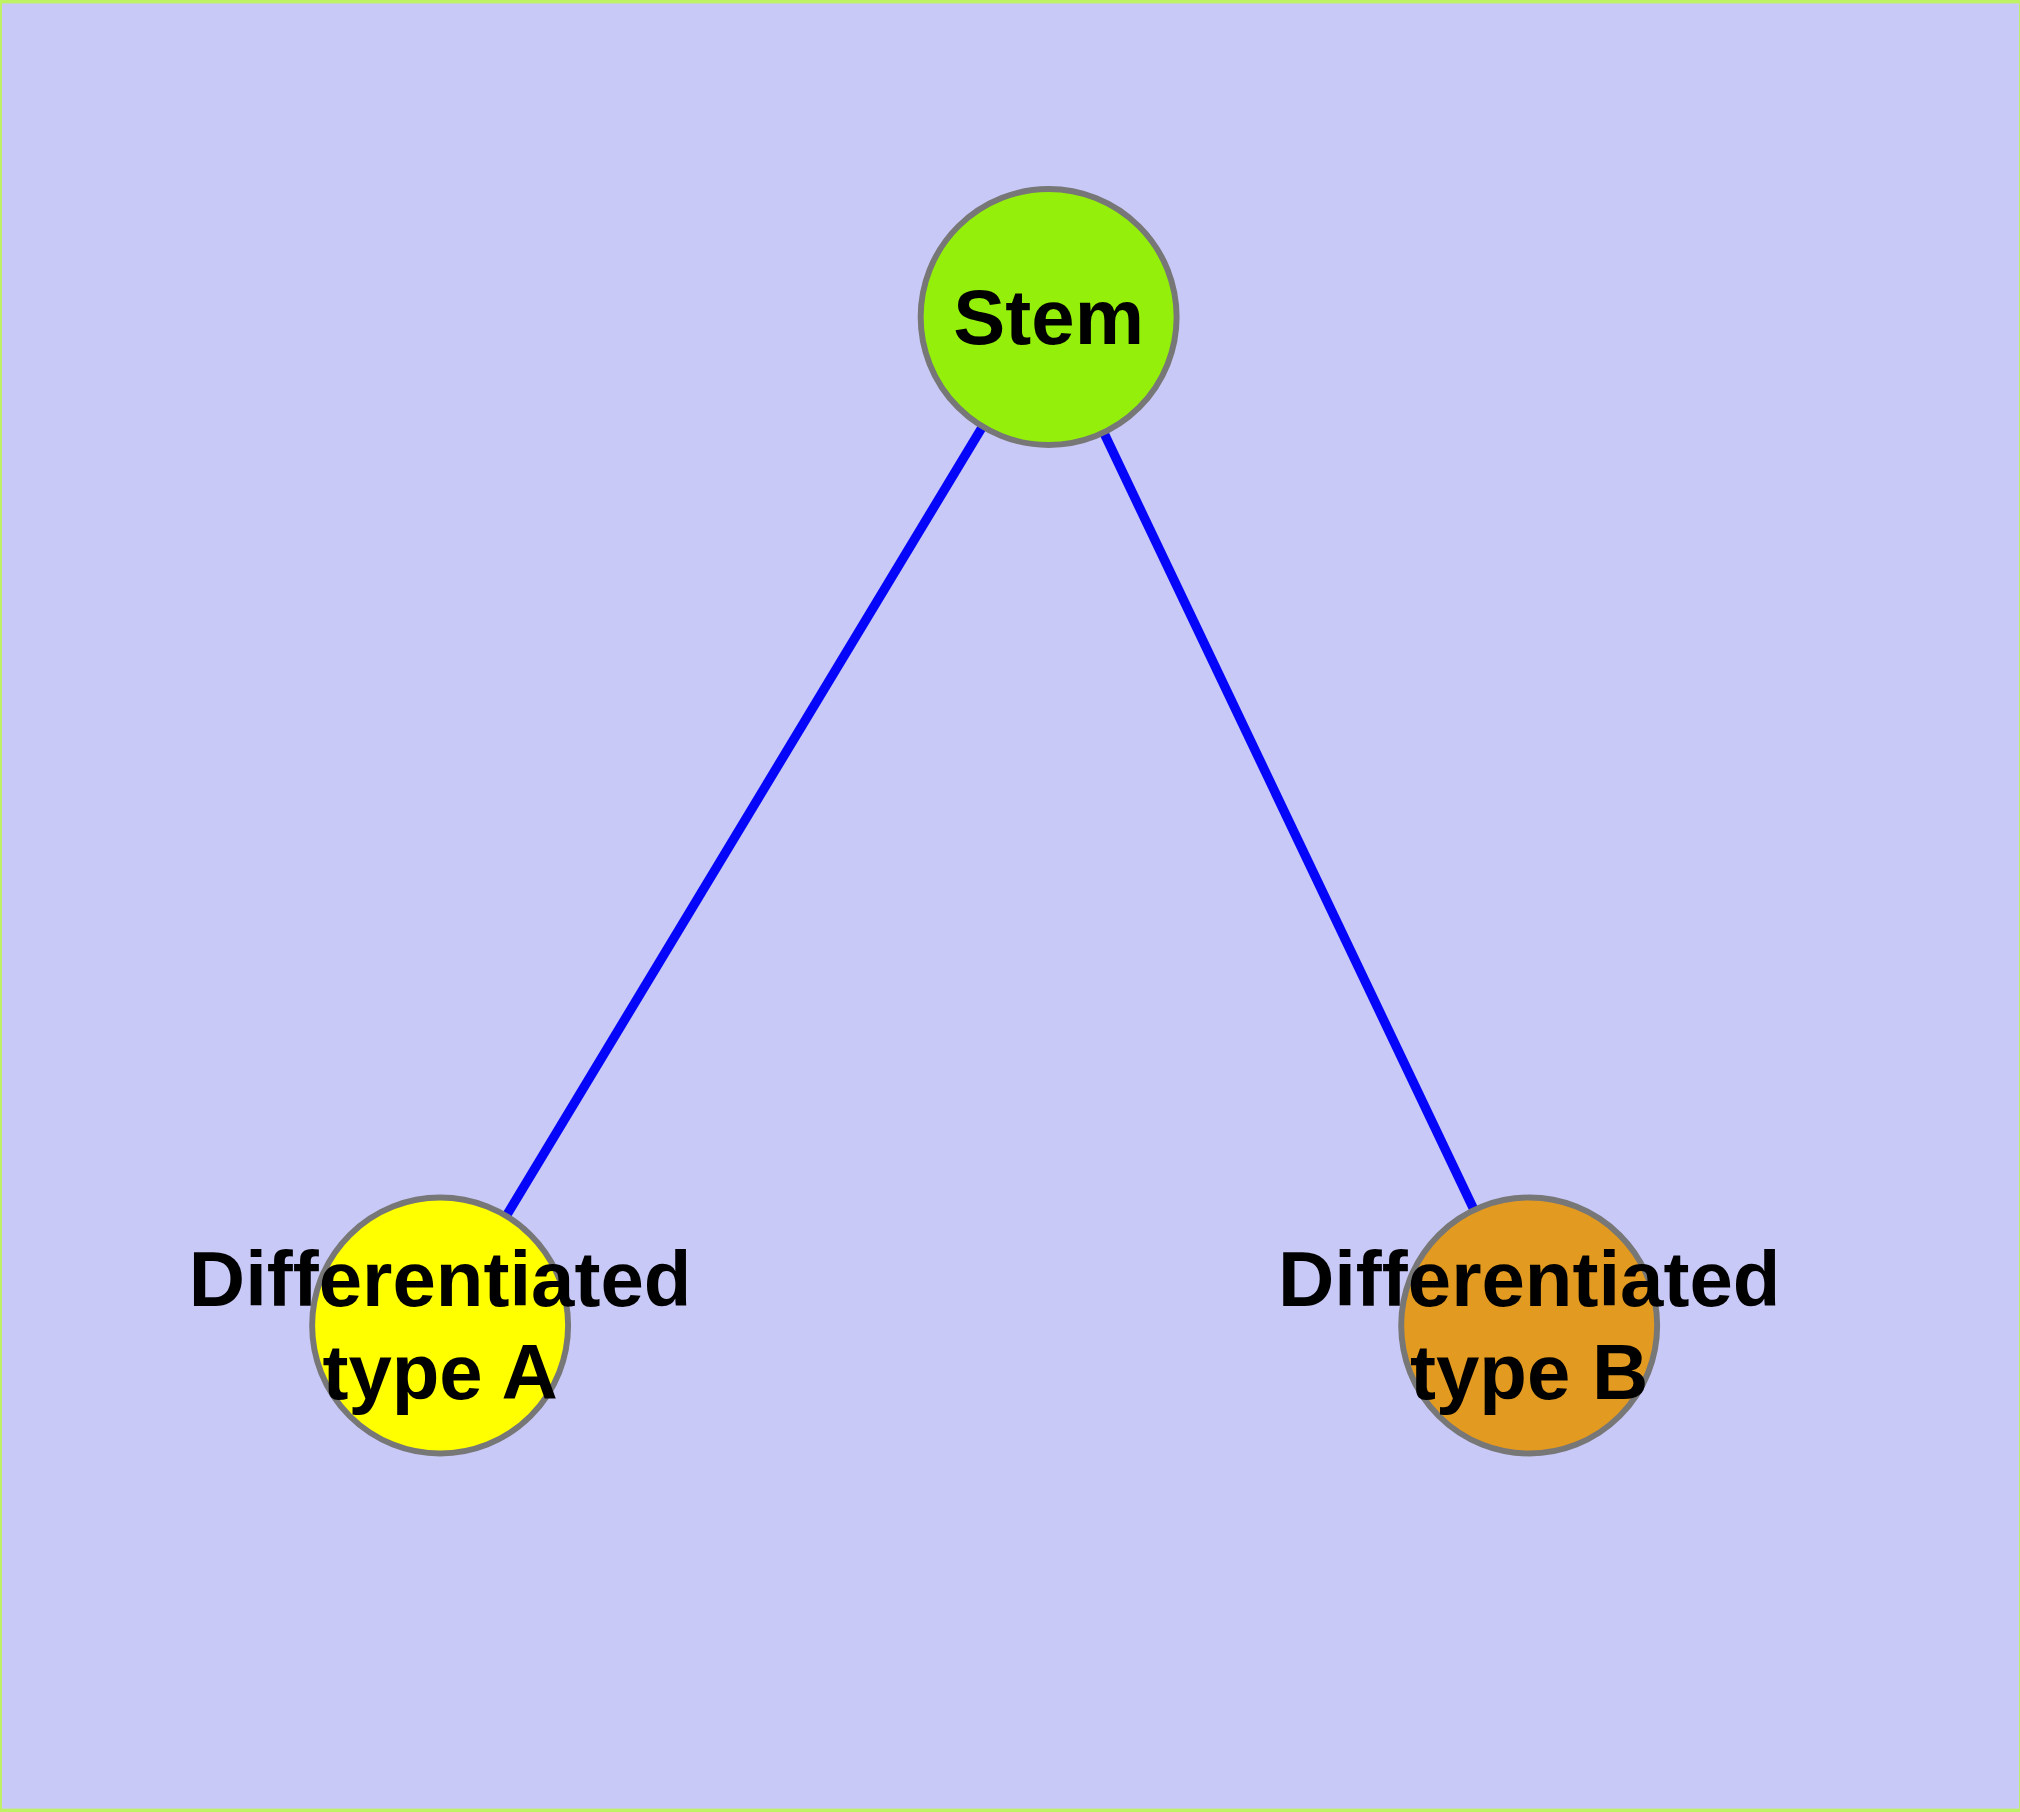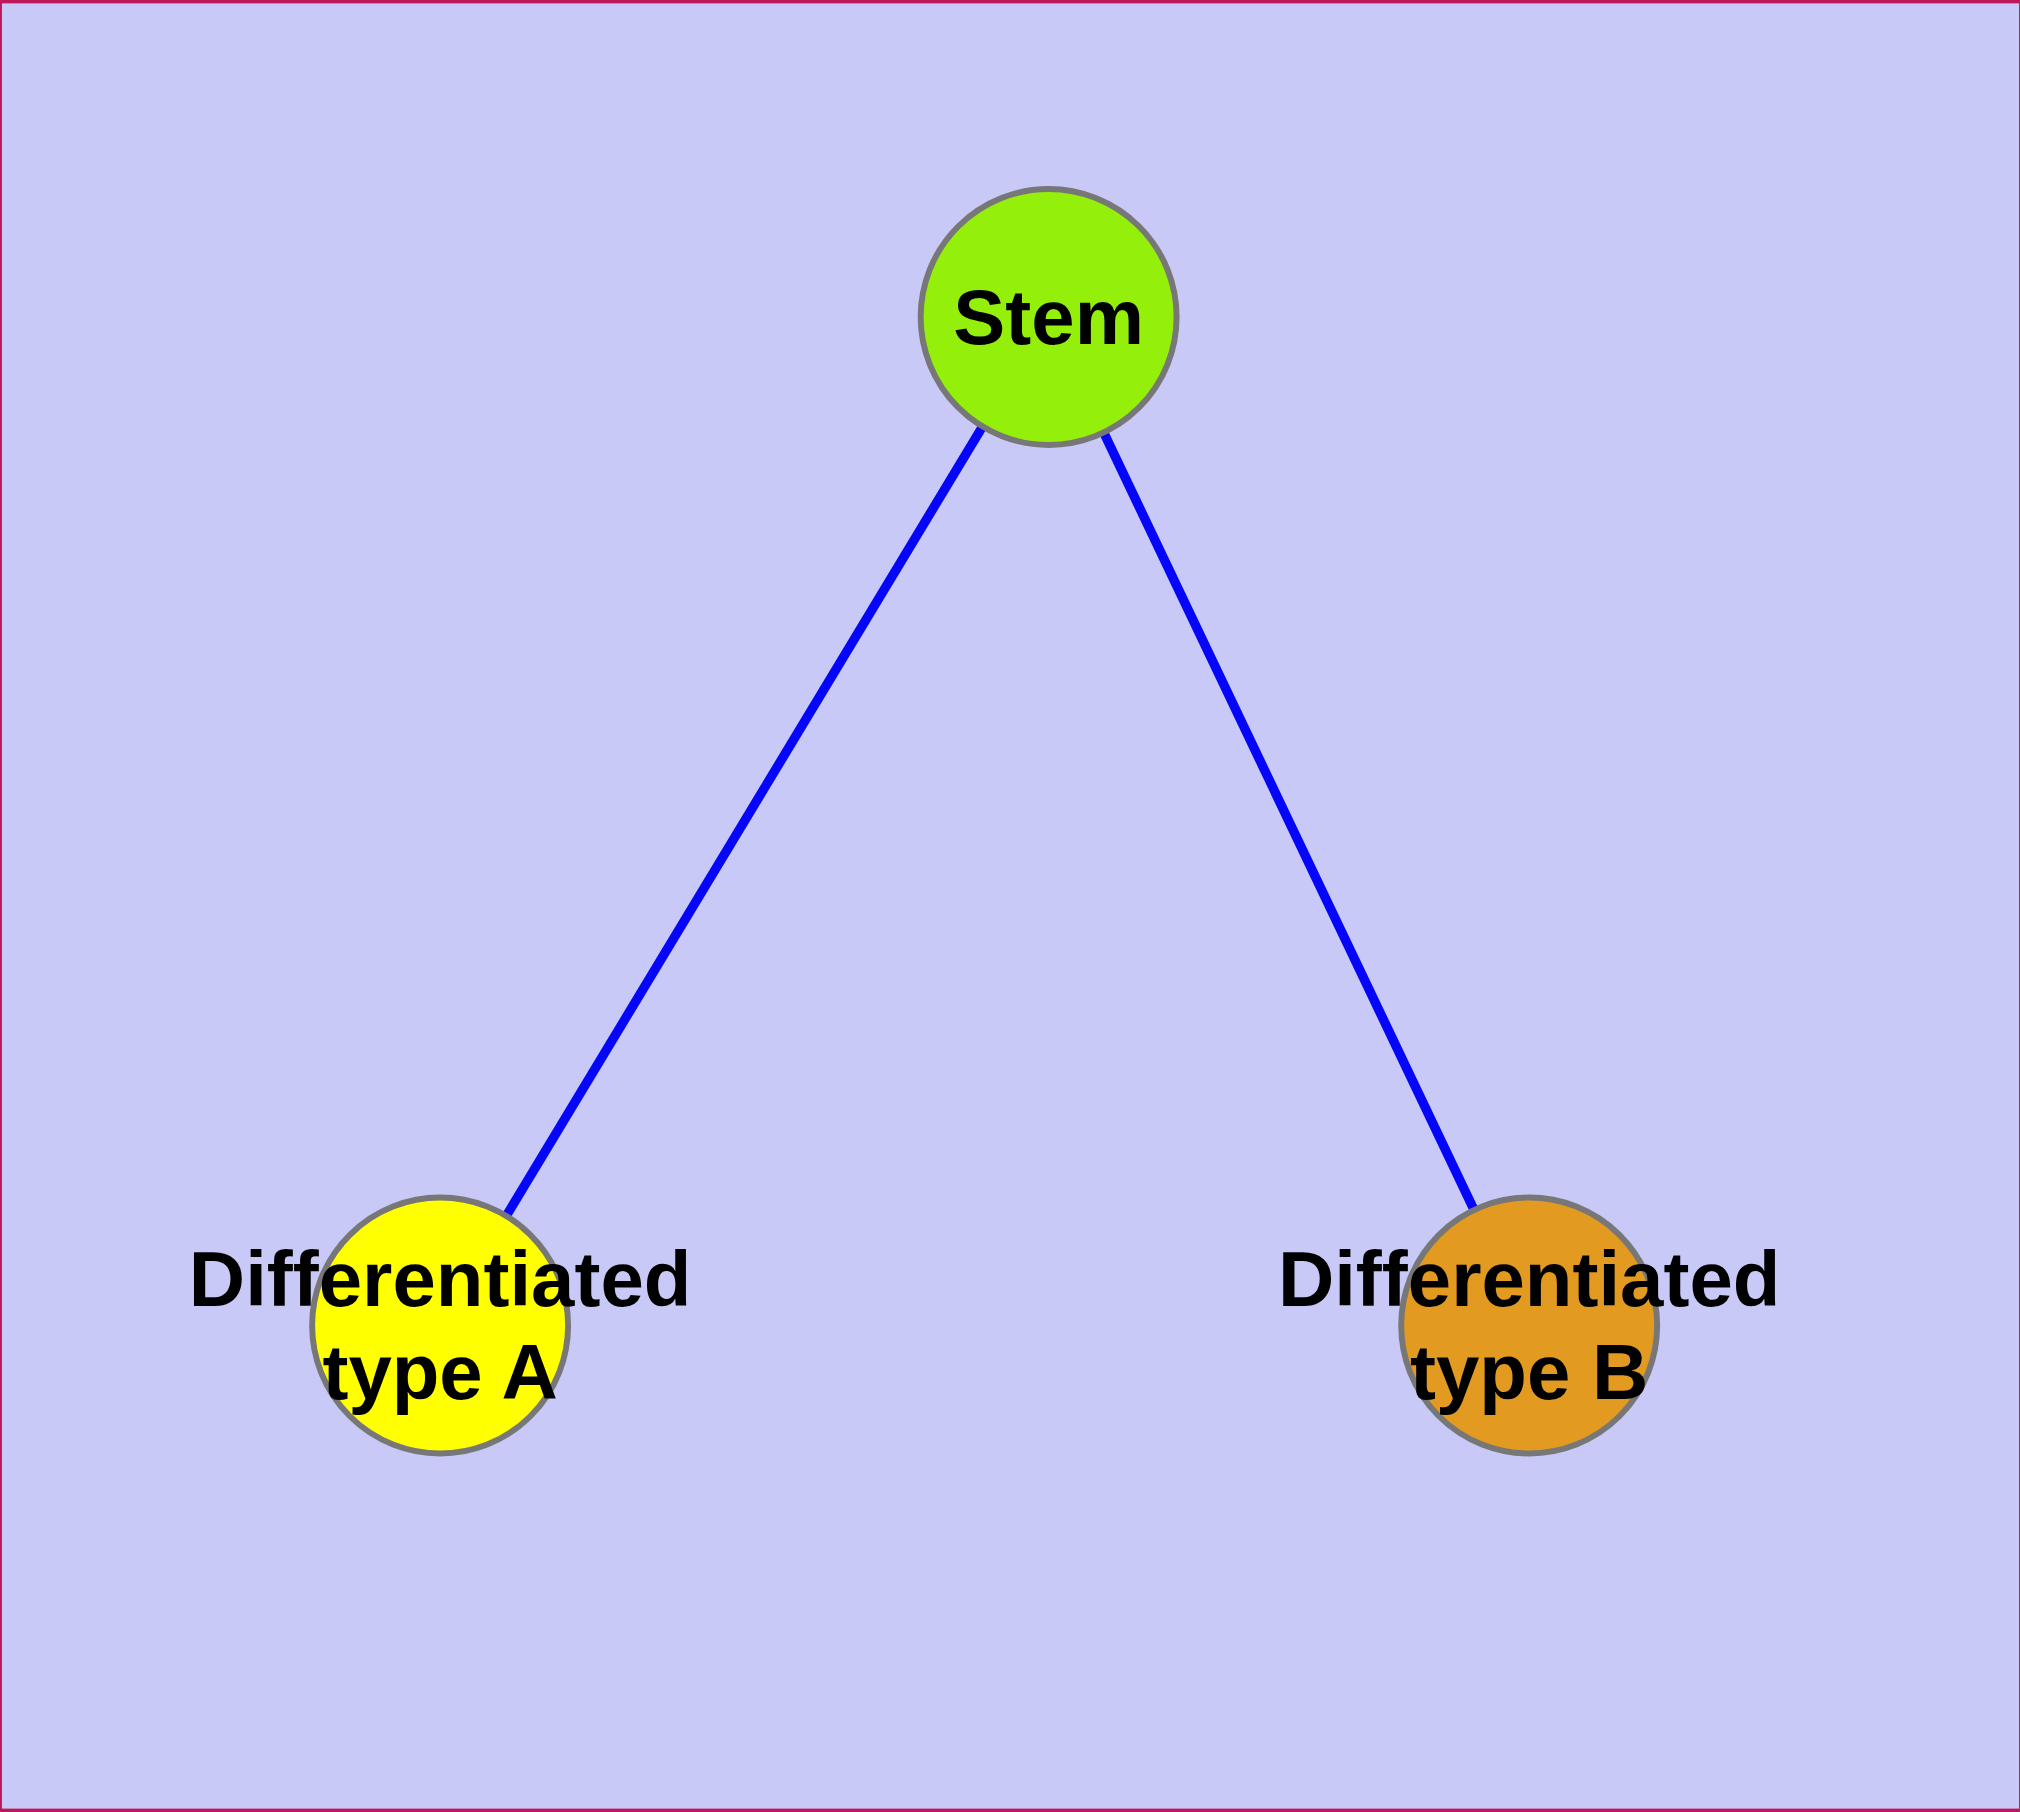--- a/index.html
+++ b/index.html
@@ -8,21 +8,21 @@
     background: #ffffff;
     width: 2021px;
     height: 1812px;
     overflow: hidden;
     font-family: "Liberation Sans", sans-serif;
   }
   .stage {
     position: relative;
     width: 2021px;
     height: 1812px;
-    background: #be185d;
+    background: #bef264;
   }
   svg.graph {
     position: absolute;
     left: 0;
     top: 0;
     display: block;
   }
   .node-label {
     font-family: "Liberation Sans", "DejaVu Sans", sans-serif;
     font-weight: bold;

